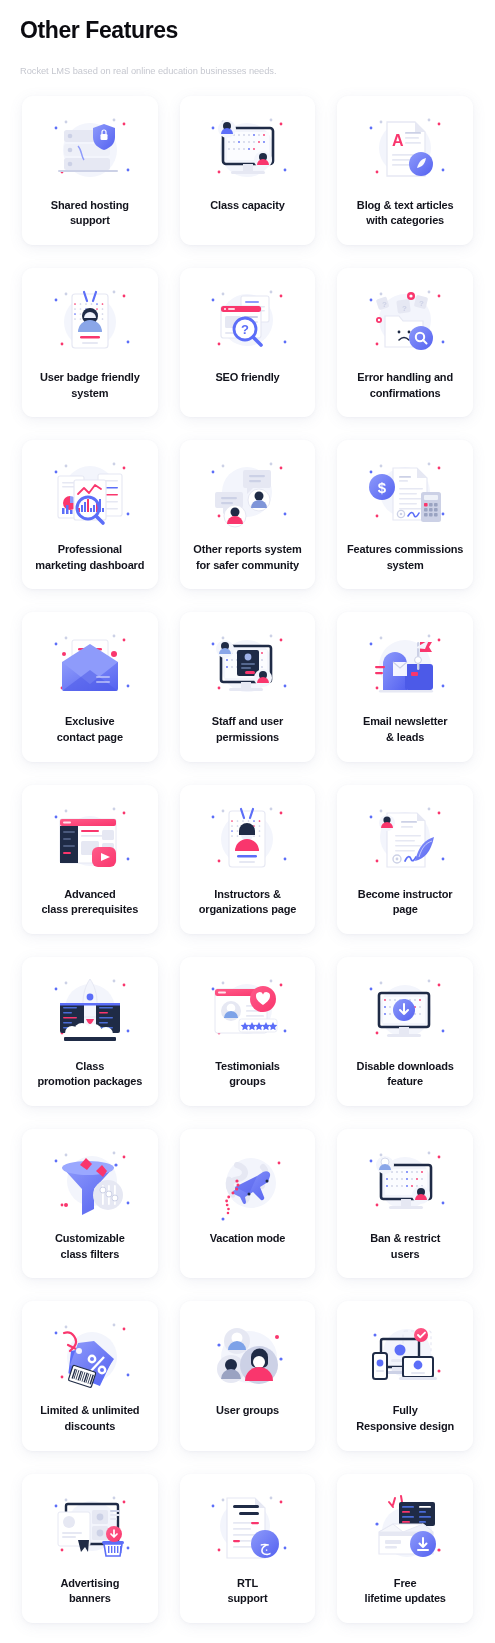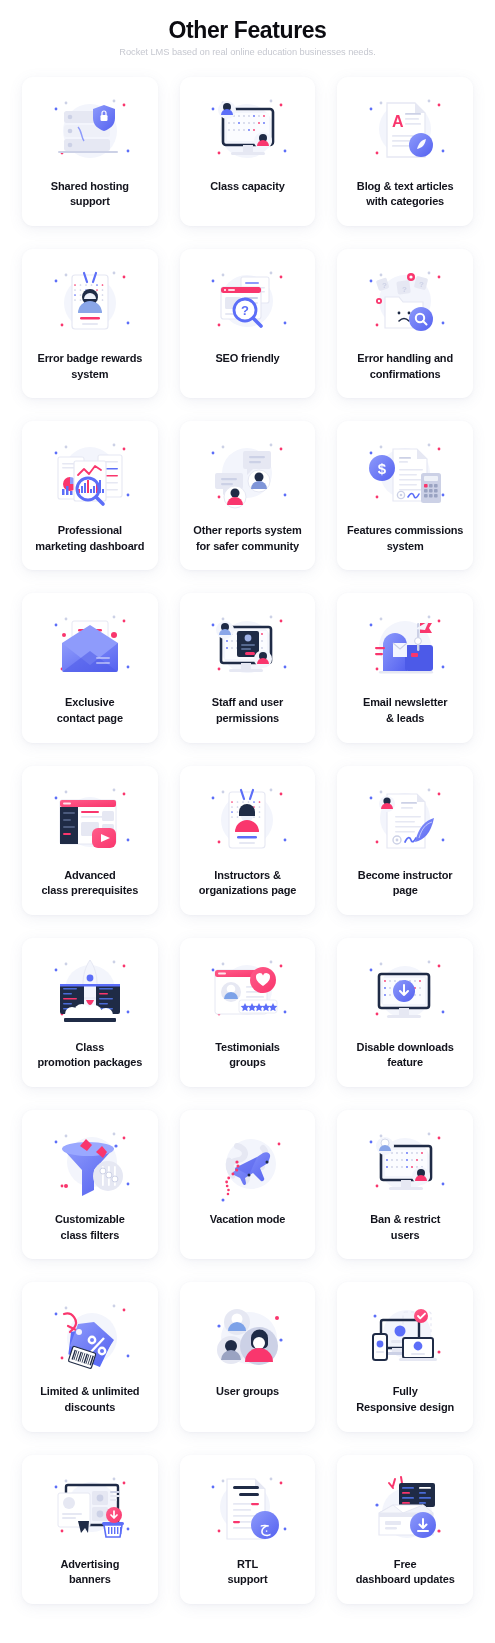--- a/index.html
+++ b/index.html
@@ -12,32 +12,32 @@
   }
   body {
     width: 495px;
     min-height: 1643px;
     padding: 0;
     overflow-x: hidden;
   }
 
   
   .page-header {
-    text-align: center;
+    text-align: left;
     padding: 16px 20px 0 20px;
   }
   .page-title {
     font-size: 23px;
     font-weight: 700;
     letter-spacing: -0.4px;
     color: #0b0b10;
     line-height: 1.25;
   }
   .page-subtitle {
-    margin-top: 1px;
+    margin-top: 20px;
     font-size: 9.3px;
     font-weight: 400;
     letter-spacing: -0.05px;
     color: #c6c8d0;
     line-height: 1.4;
   }
 
   
   .features-grid {
     margin-top: 18px;
@@ -226,21 +226,21 @@
           <circle cx="47.5" cy="37" r="0.85" fill="#ccd1e6"></circle>
           <circle cx="53" cy="37" r="0.85" fill="#ccd1e6"></circle>
           <circle cx="58.5" cy="37" r="0.85" fill="#ccd1e6"></circle>
   <circle cx="46" cy="34" r="8" fill="#1f2b46"></circle>
           <path d="M46 30a6 6 0 016 6H40a6 6 0 016-6z" fill="#eef1fb"></path>
   <path d="M34 50a12 12 0 0124 0z" fill="#8aa6e8"></path>
   <rect x="36" y="54" width="20" height="2.6" rx="1.3" fill="#f9366d"></rect>
   <rect x="38" y="60" width="16" height="2" rx="1" fill="#e6e8f3"></rect>
         </svg>
       </div>
-      <div class="feature-label">Error badge rewards
+      <div class="feature-label">User badge friendly
 system</div>
     </div>
     <div class="feature-card">
       <div class="feature-illustration">
         <svg viewBox="0 0 92 80" xmlns="http://www.w3.org/2000/svg">
           <circle cx="46" cy="38" r="26" fill="#f3f5fc"></circle>
           <circle cx="12" cy="18" r="1.4" fill="#5c6ef8"></circle>
           <circle cx="80" cy="14" r="1.4" fill="#f9366d"></circle>
           <circle cx="18" cy="62" r="1.4" fill="#f9366d"></circle>
           <circle cx="84" cy="60" r="1.4" fill="#5c6ef8"></circle>
@@ -1025,21 +1025,21 @@
   <path d="M64 36l10 8H44z" fill="#f0f2fa" stroke="#e6e8f3" stroke-width="1"></path>
   <rect x="26" y="52" width="16" height="4" rx="1" fill="#e6e8f3"></rect>
           <rect x="26" y="58" width="12" height="2.4" rx="1.2" fill="#e6e8f3"></rect>
   <circle cx="64" cy="56" r="13" fill="url(#gBlue)"></circle>
   <path d="M64 50v9M60.5 55.5L64 59l3.5-3.5M59 62h10" stroke="#fff" stroke-width="2" fill="none" stroke-linecap="round" stroke-linejoin="round"></path>
   <circle cx="18" cy="36" r="1.6" fill="#5c6ef8"></circle>
           <circle cx="80" cy="62" r="1.6" fill="#f9366d"></circle>
         </svg>
       </div>
       <div class="feature-label">Free
-dashboard updates</div>
+lifetime updates</div>
     </div>
   </main>
 
 <svg width="0" height="0" style="position:absolute" aria-hidden="true">
     <defs>
   <linearGradient id="gBlue" x1="0" y1="0" x2="1" y2="1">
     <stop offset="0%" stop-color="#8e9bfb"></stop>
         <stop offset="100%" stop-color="#5461f0"></stop>
   </linearGradient>
   <linearGradient id="gPink" x1="0" y1="0" x2="1" y2="1">

